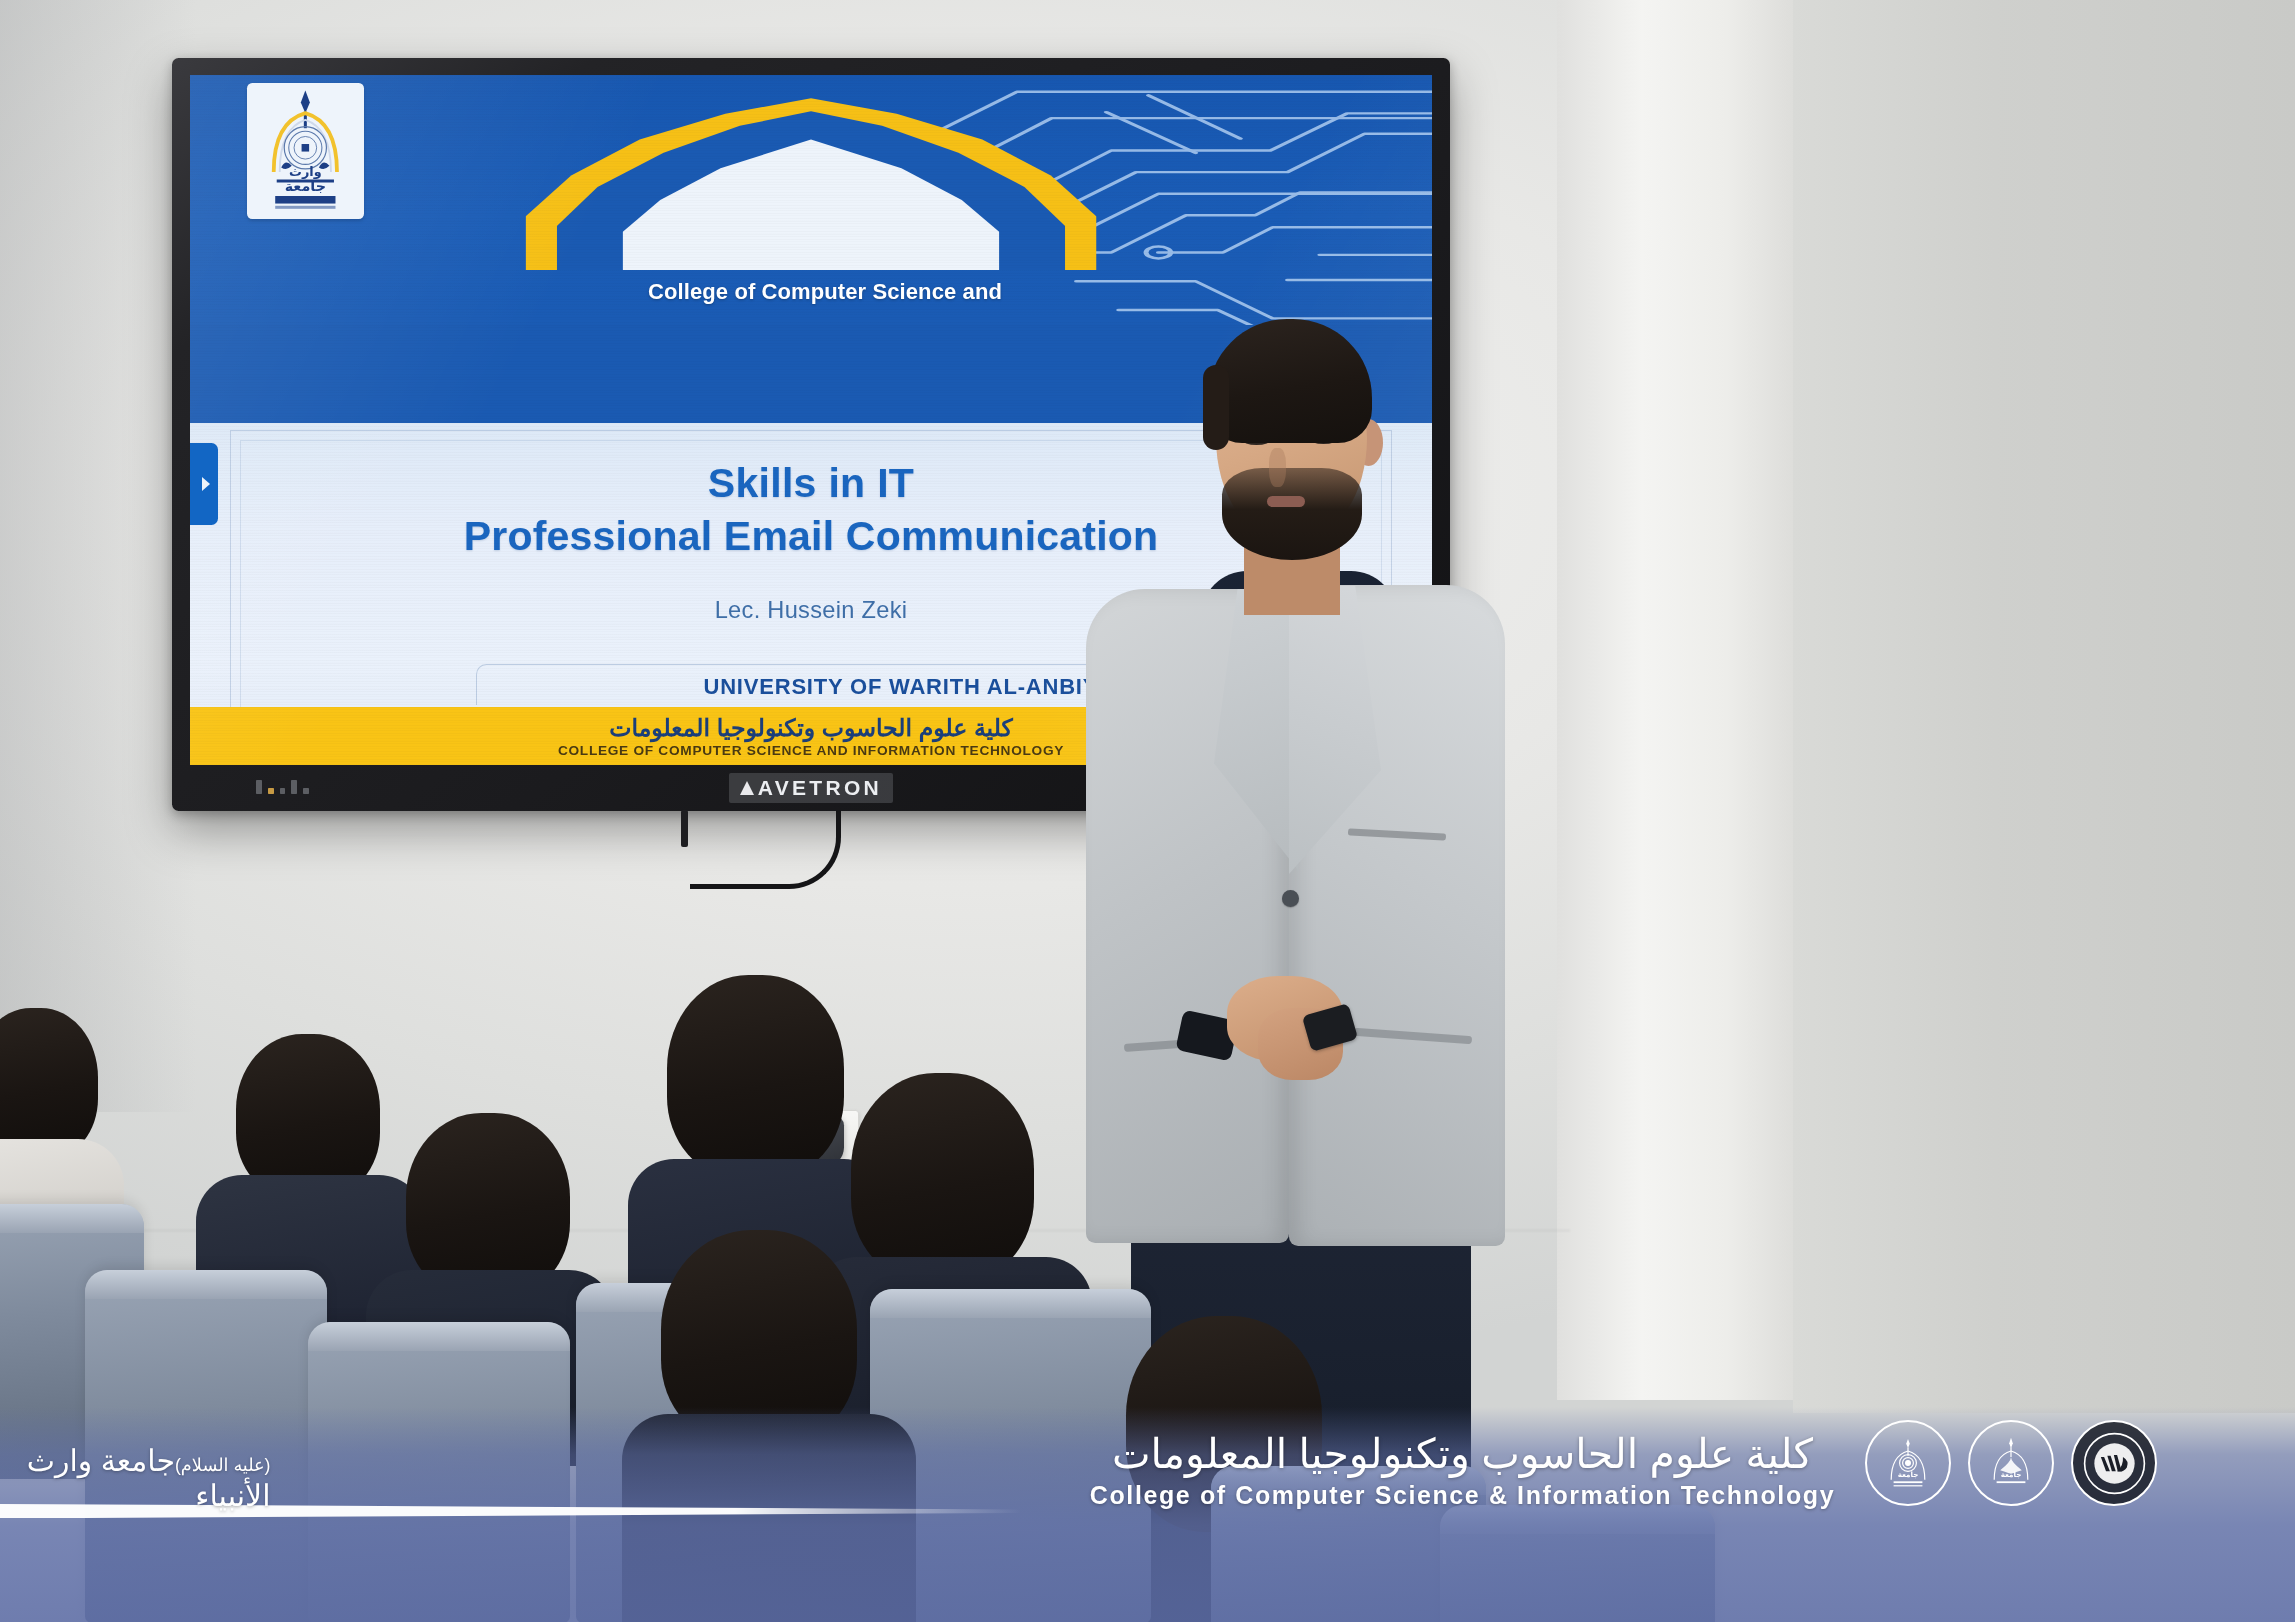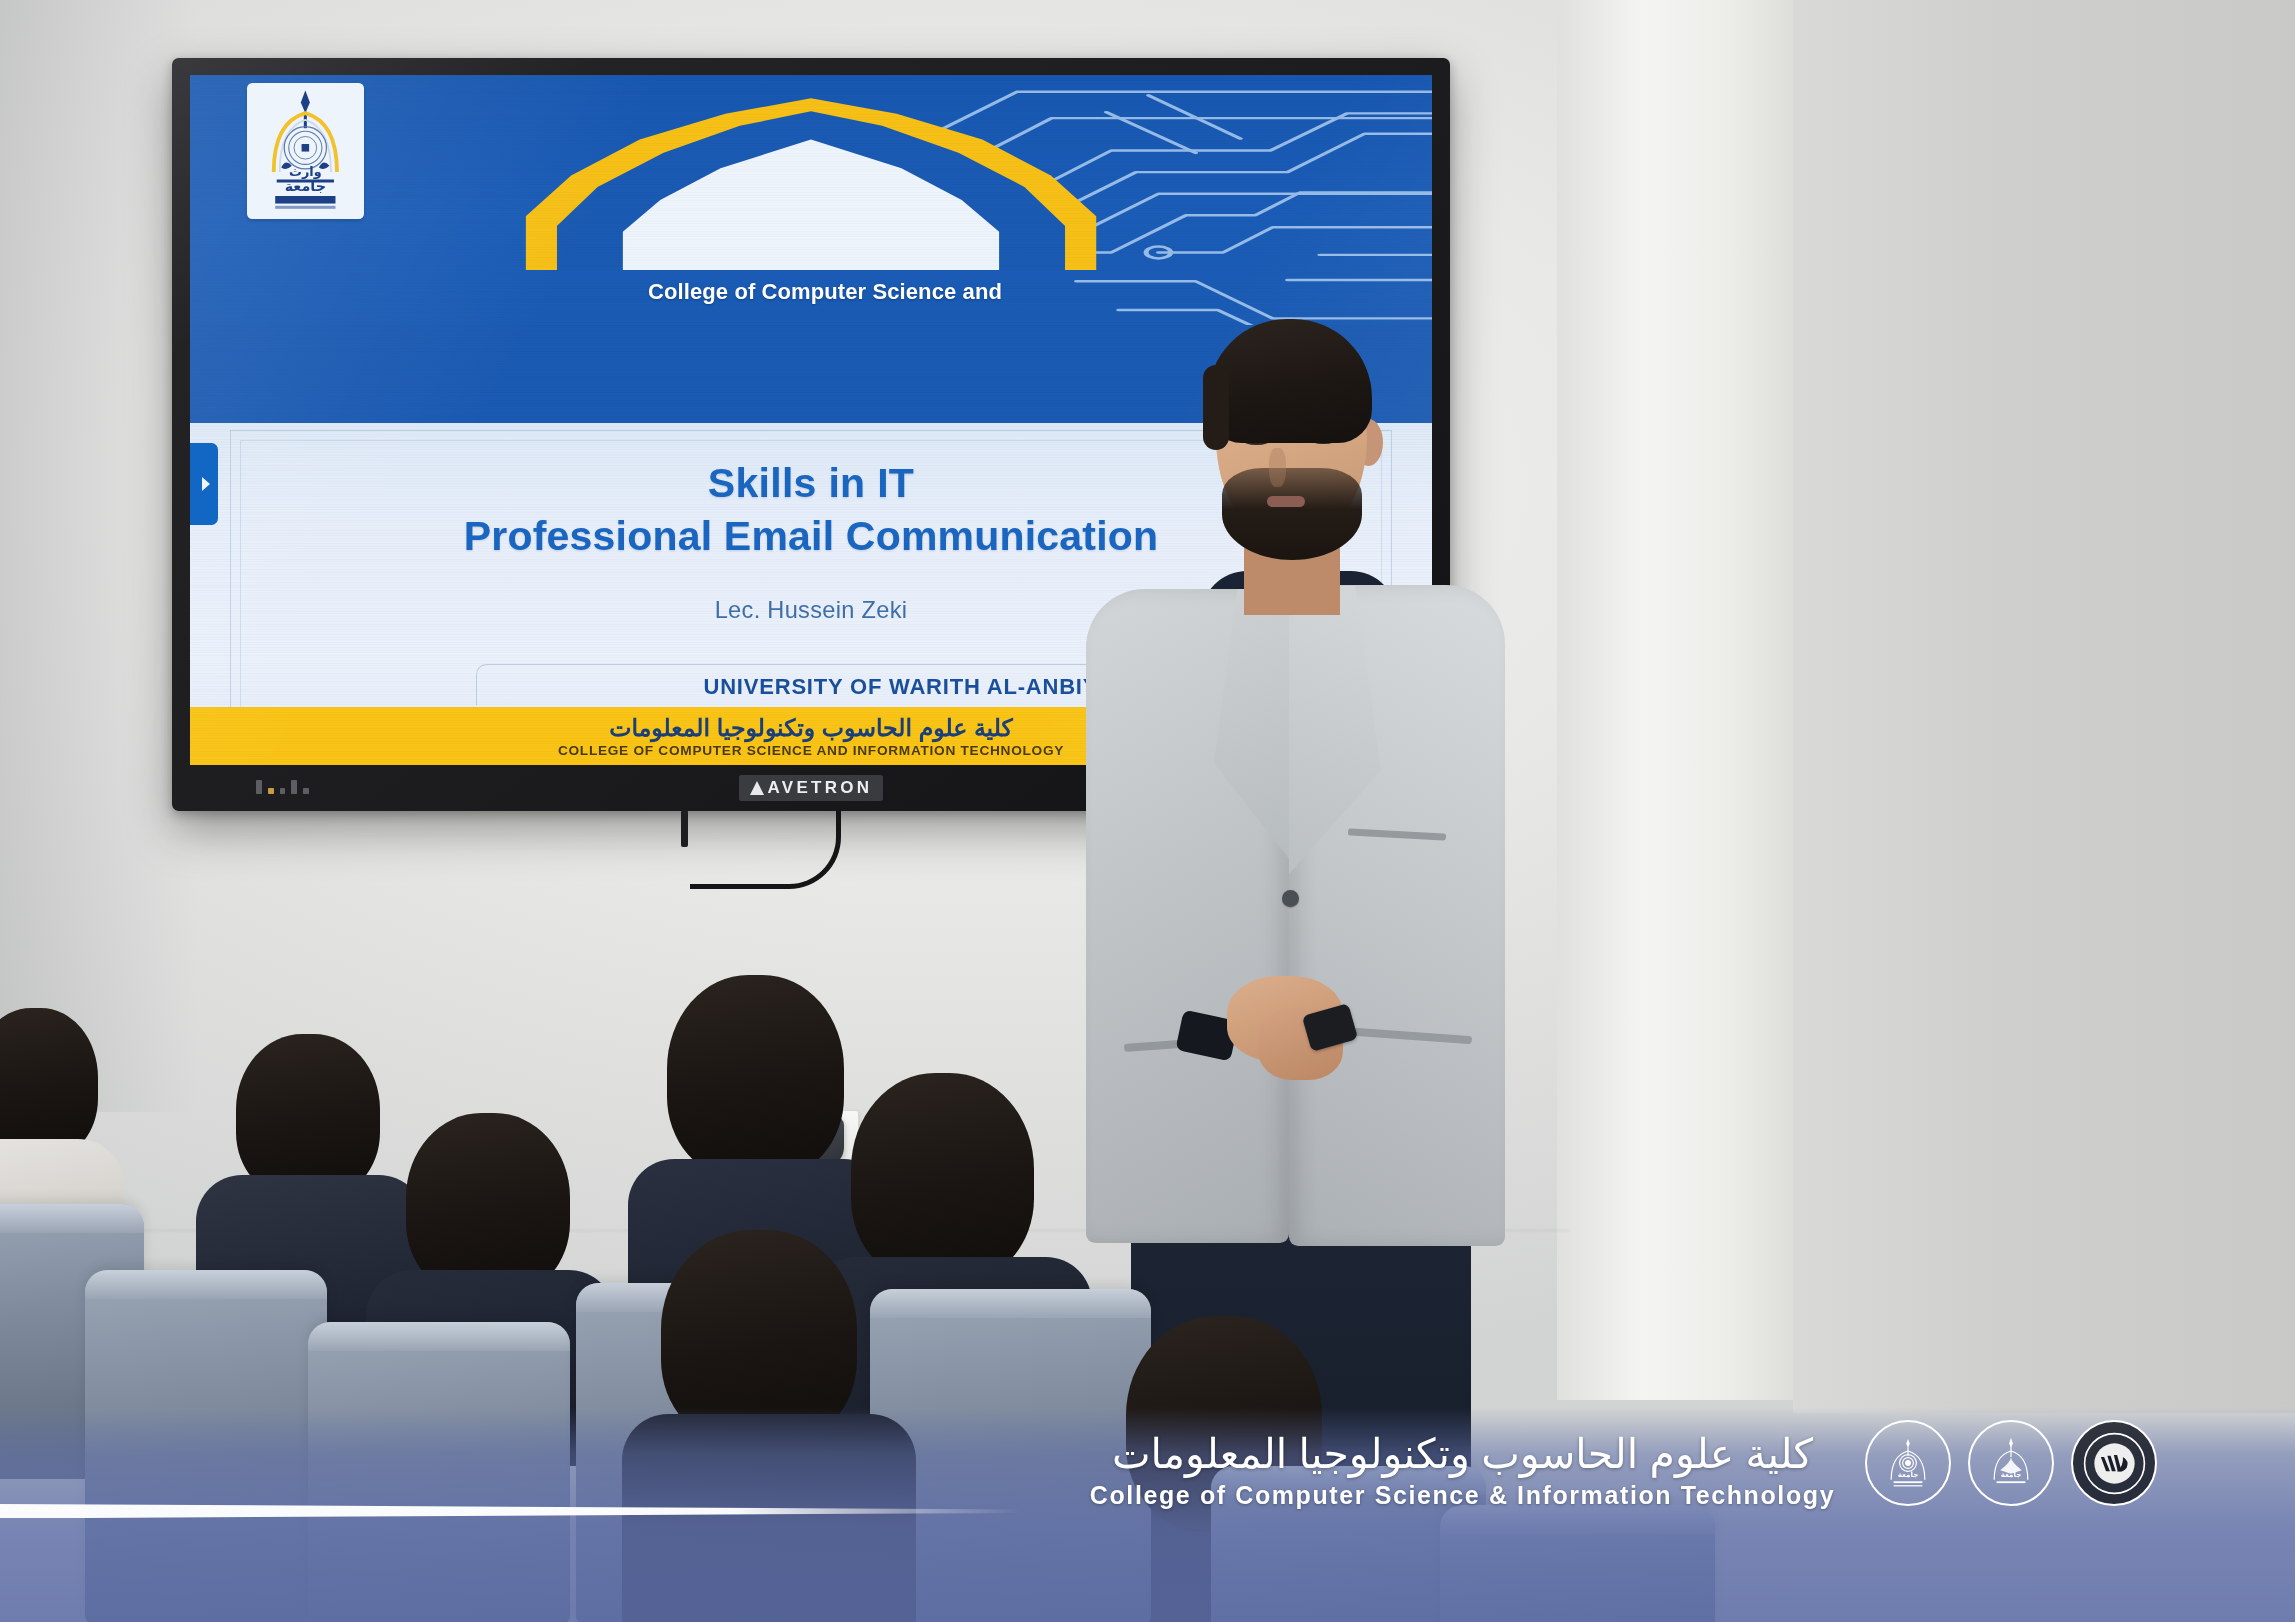--- a/index.html
+++ b/index.html
@@ -92,21 +92,21 @@
   .tv-brand{
     display:flex;align-items:center;gap:3.9px;
     background:rgba(110,112,118,.40);
     padding:2.6px 10.5px;border-radius:2px;
   }
   .tv-brand .mark{
     width:0;height:0;border-left:7.2px solid transparent;border-right:7.2px solid transparent;
     border-bottom:14.4px solid #e9e9ec;
   }
   .tv-brand .bname{
-    color:#eceef1;font-size:17px;letter-spacing:3.3px;font-weight:700;
+    color:#eceef1;font-size:21px;letter-spacing:3.3px;font-weight:700;
   }
   .tv-ports{
     position:absolute;left:84px;bottom:17px;display:flex;gap:5.9px;align-items:flex-end;
   }
   .tv-ports i{display:block;width:5.9px;height:5.9px;background:#5c5e63;border-radius:0.7px;}
   .tv-ports i.tall{height:14.4px;}
   .tv-ports i.amber{background:#c79a44;}
   .tv-mount{
     position:absolute;left:681px;top:810px;width:6.5px;height:37px;background:#1d1d20;border-radius:2px;
   }
@@ -587,20 +587,23 @@
       </div>
     <div class="chair" style="left:1440px;top:497px;width:275px;height:170px;">
         <i class="top"></i>
       </div>
   </div>
 
   <div class="footer">
     <div class="footer-inner">
       <div class="footer-rule"></div>
 
+      <div class="footer-ar-left">
+        <span class="paren">(عليه السلام)</span><span>جامعة وارث الأنبياء</span>
+      </div>
 
       <div class="footer-center">
         <div class="ar">كلية علوم الحاسوب وتكنولوجيا المعلومات</div>
         <div class="en">College of Computer Science &amp; Information Technology</div>
       </div>
 
       <div class="footer-logos">
 
         <div class="logo-circle">
           <svg viewBox="0 0 100 100" width="60" height="60">

